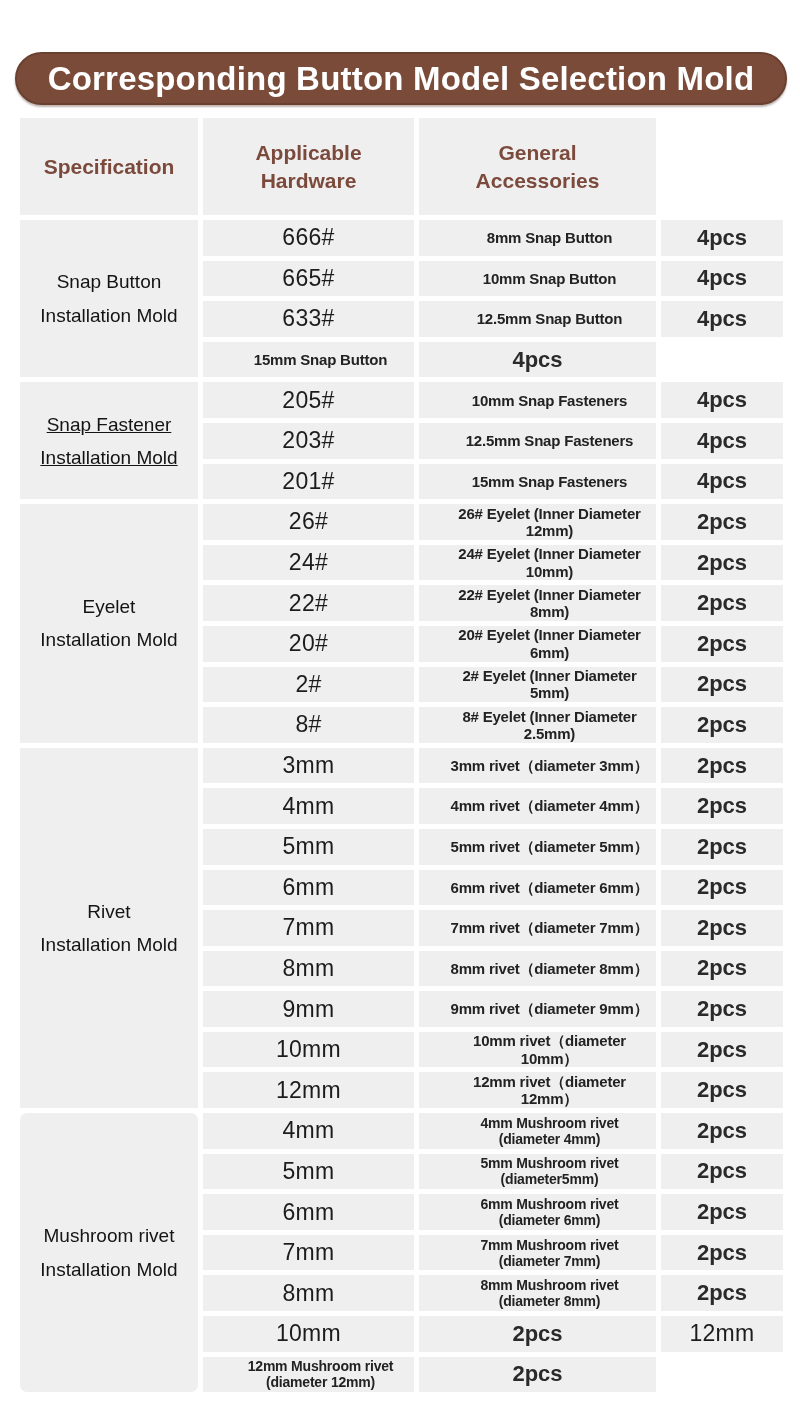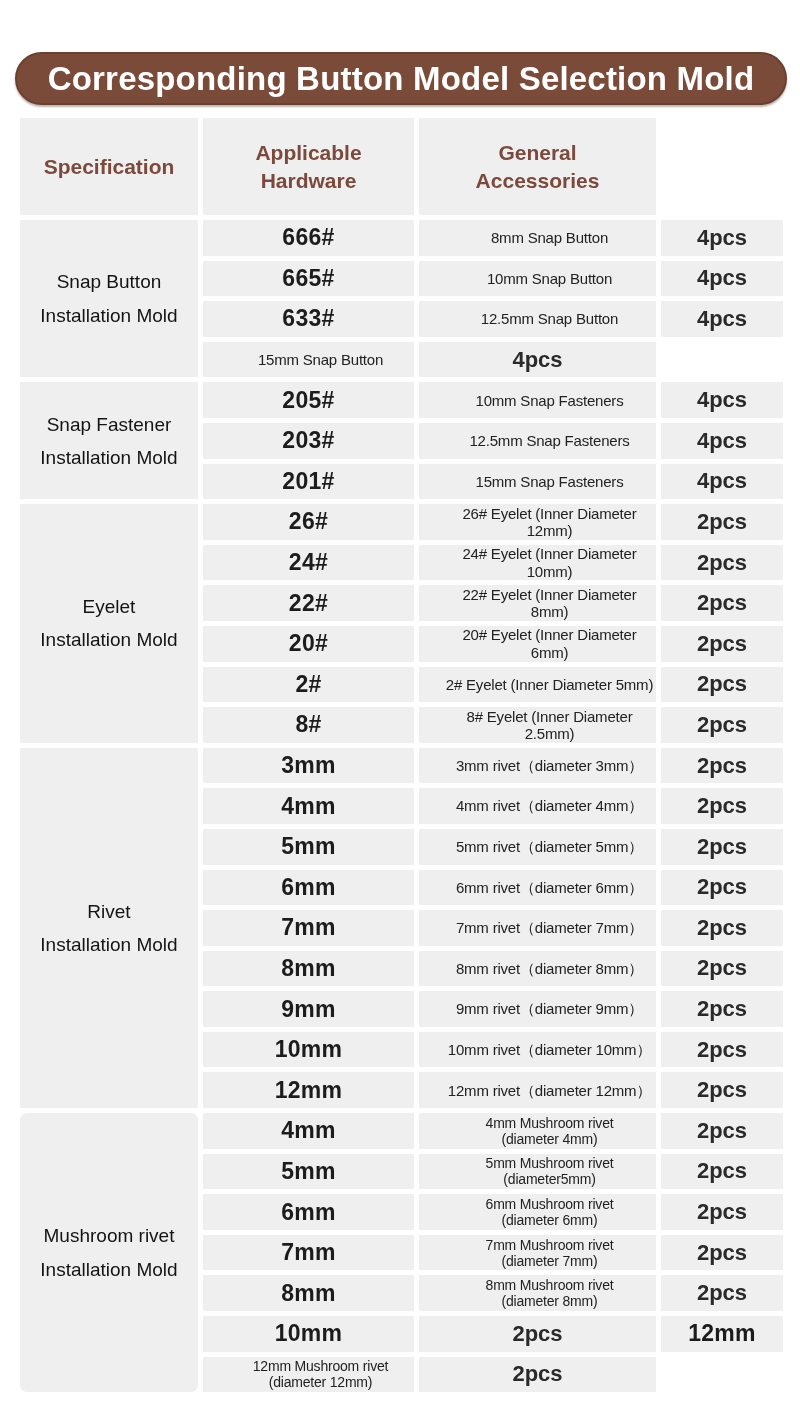--- a/index.html
+++ b/index.html
@@ -54,25 +54,25 @@
     row-gap: 5px;
     margin-bottom: 5px;
   }
   .section:last-child { margin-bottom: 0; }
   .mold {
     white-space: pre-line;
     font-size: 19px; font-weight: 500; color: #141414;
     line-height: 1.75;
   }
   .spec {
-    font-size: 23px; font-weight: 700; color: #1C1C1C;
+    font-size: 23px; font-weight: 400; color: #1C1C1C;
     letter-spacing: 0.3px;
   }
   .hardware {
-    font-size: 15px; font-weight: 400; color: var(--body-text);
+    font-size: 15px; font-weight: 700; color: var(--body-text);
     letter-spacing: -0.2px; white-space: pre-line; line-height: 1.15; padding-left: 24px;
   }
   .hardware.two-line { font-size: 14px; }
   .qty {
     font-size: 22px; font-weight: 600; color: #2A2A2A;
   }
 </style>
 </head>
 <body>
 
@@ -98,21 +98,21 @@
           <div class="cell spec">665#</div>
           <div class="cell hardware">10mm Snap Button</div>
           <div class="cell qty">4pcs</div>
           <div class="cell spec">633#</div>
           <div class="cell hardware">12.5mm Snap Button</div>
           <div class="cell qty">4pcs</div>
           <div class="cell hardware">15mm Snap Button</div>
           <div class="cell qty">4pcs</div>
         </div>
         <div class="grid section">
-          <div class="cell mold" style="grid-row: 1 / span 3;">Snap Fastener
+          <div class="cell mold" style="grid-row: 1 / span 3; text-decoration: underline;">Snap Fastener
 Installation Mold</div>
           <div class="cell spec">205#</div>
           <div class="cell hardware">10mm Snap Fasteners</div>
           <div class="cell qty">4pcs</div>
           <div class="cell spec">203#</div>
           <div class="cell hardware">12.5mm Snap Fasteners</div>
           <div class="cell qty">4pcs</div>
           <div class="cell spec">201#</div>
           <div class="cell hardware">15mm Snap Fasteners</div>
           <div class="cell qty">4pcs</div>

